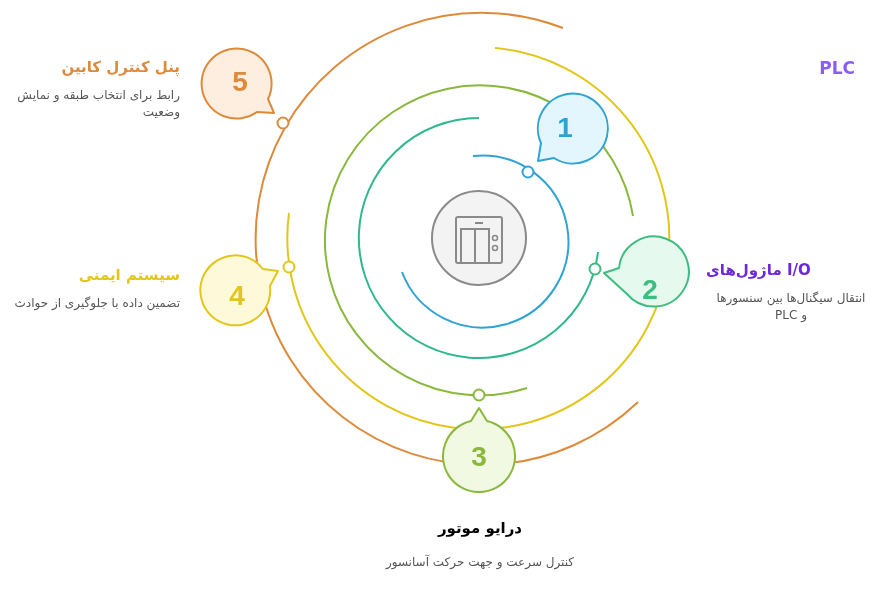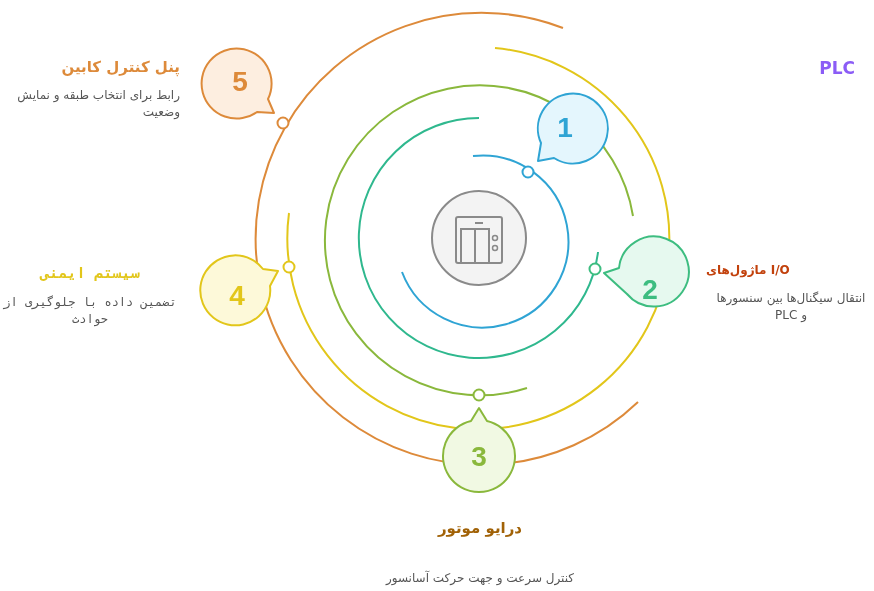--- a/index.html
+++ b/index.html
@@ -66,30 +66,30 @@
     <path d="M 274 113 L 268 99 A 35 35 0 1 0 257 112 Z" fill="#fdeee0" stroke="#dd8a3a" stroke-width="2" stroke-linejoin="round"></path>
     <text class="badge-num" x="240" y="91" text-anchor="middle" fill="#dd8a3a">5</text>
   </g>
 </svg>
 
 <div class="label" style="left:655px; top:58px; width:200px; text-align:right;">
   <div class="title ltr-title" style="color:#8b5cf6; text-align:right; font-size:17px;">PLC</div>
 </div>
 
 <div class="label" style="left:706px; top:260px; width:160px; text-align:left;">
-  <div class="title" style="color:#c2410c; text-align:left; font-size:12px;">I/O ماژول‌های</div>
+  <div class="title" style="color:#6d28d9; text-align:left; font-size:15px;">I/O ماژول‌های</div>
   <div class="desc" style="width:150px; text-align:center; direction:rtl;">انتقال سیگنال‌ها بین سنسورها و PLC</div>
 </div>
 
 <div class="label" style="left:360px; top:518px; width:240px; text-align:center;">
-  <div class="title" style="color:#a16207;">درایو موتور</div>
-  <div class="desc" style="margin-top:32px;">کنترل سرعت و جهت حرکت آسانسور</div>
+  <div class="title" style="color:#000000;">درایو موتور</div>
+  <div class="desc" style="margin-top:16px;">کنترل سرعت و جهت حرکت آسانسور</div>
 </div>
 
-<div class="label" style="left:0px; top:265px; width:180px; text-align:center;font-family:Liberation Mono, monospace;">
+<div class="label" style="left:0px; top:265px; width:180px; text-align:right;">
   <div class="title" style="color:#e2c61a;">سیستم ایمنی</div>
   <div class="desc">تضمین داده با جلوگیری از حوادث</div>
 </div>
 
 <div class="label" style="left:10px; top:57px; width:170px; text-align:right;">
   <div class="title" style="color:#dd8a3a;">پنل کنترل کابین</div>
   <div class="desc">رابط برای انتخاب طبقه و نمایش وضعیت</div>
 </div>
 
 </body></html>

